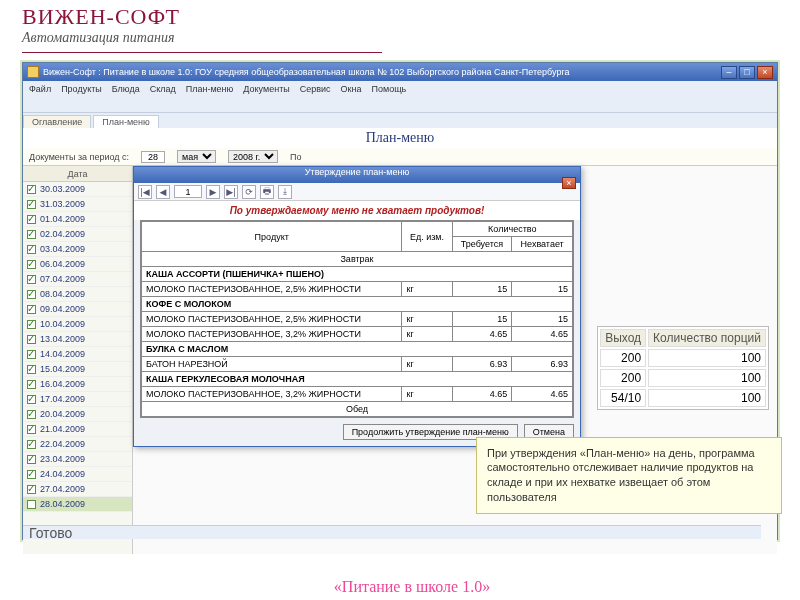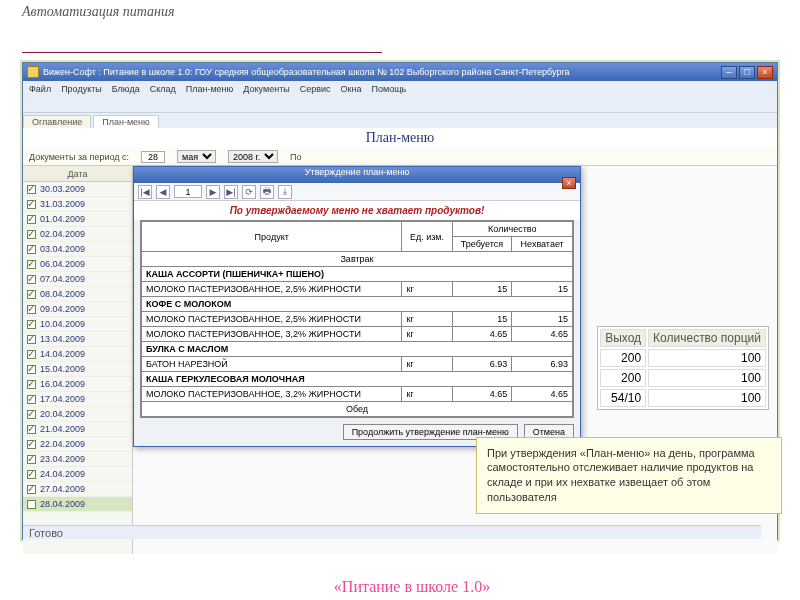--- a/index.html
+++ b/index.html
@@ -54,26 +54,27 @@
   .dlg-grid { background:#fff; margin:0 6px; border:1px solid #888;}
   .dlg-grid table { width:100%; border-collapse:collapse; font-size:9px;}
   .dlg-grid th { border:1px solid #888; padding:2px 4px; background:#fff; font-weight:normal; text-align:center;}
   .dlg-grid td { border:1px solid #888; padding:2px 4px;}
   .dlg-grid .section { text-align:center; font-weight:normal; }
   .dlg-grid .group { font-weight:bold; font-size:9px;}
   .dlg-grid .num { text-align:right;}
   .dlg-btns { display:flex; justify-content:flex-end; gap:6px; padding:6px; background:#eef2f7;}
   .dlg-btns button { font-size:9px; padding:2px 8px; border:1px solid #888; background:#f4f4f4;}
   .callout { position:absolute; right:18px; bottom:86px; width:306px; background:#ffffe8; border:1px solid #c8c070; padding:8px 10px; font-size:11px; color:#333; line-height:1.35;}
-  .statusbar { position:absolute; bottom:0; left:0; right:16px; height:14px; background:#e8eef7; border-top:1px solid #c3cfde; font-size:11px; color:#555; padding:0 6px; display:flex; align-items:center;}
+  .statusbar { position:absolute; bottom:0; left:0; right:16px; height:14px; background:#e8eef7; border-top:1px solid #c3cfde; font-size:14px; color:#555; padding:0 6px; display:flex; align-items:center;}
 </style>
 </head>
 <body>
 
 <div class="brand">
+  <div class="brand-title">ВИЖЕН-СОФТ</div>
   <div class="brand-sub">Автоматизация питания</div>
 </div>
 <div class="brand-line"></div>
 
 <div class="appwin">
   <div class="titlebar">
     <div class="tb-icon"></div>
     <div class="tb-text">Вижен-Софт : Питание в школе 1.0: ГОУ средняя общеобразовательная школа № 102 Выборгского района Санкт-Петербурга</div>
     <div class="winbtns">
       <div class="winbtn">–</div>

